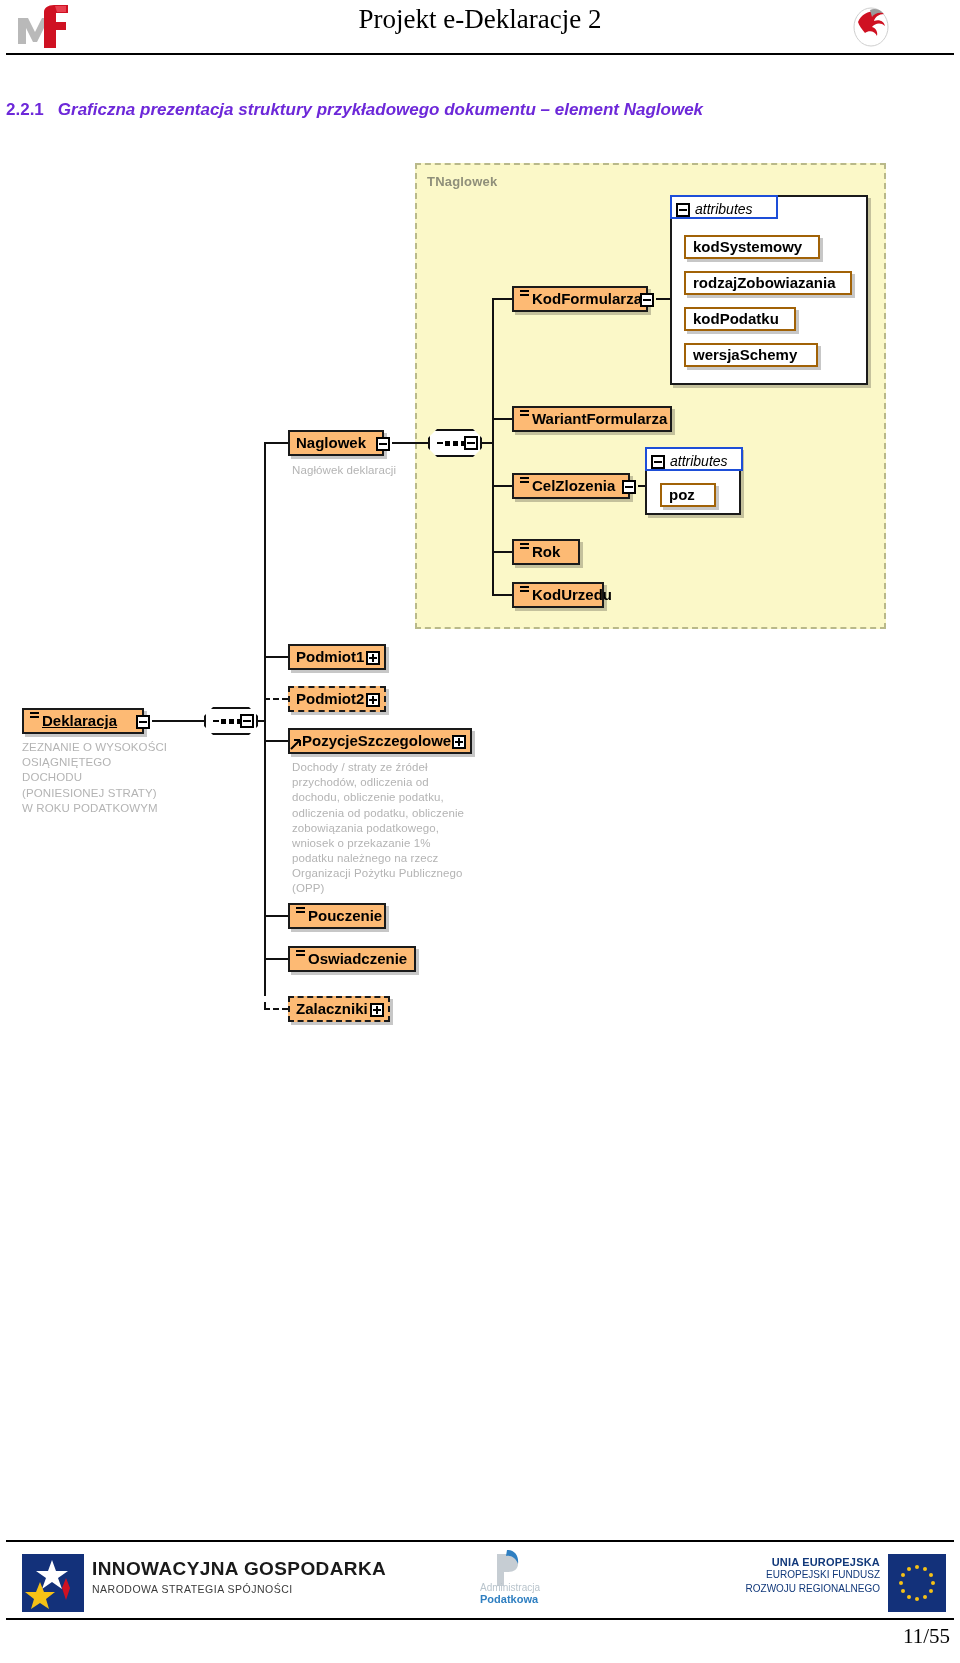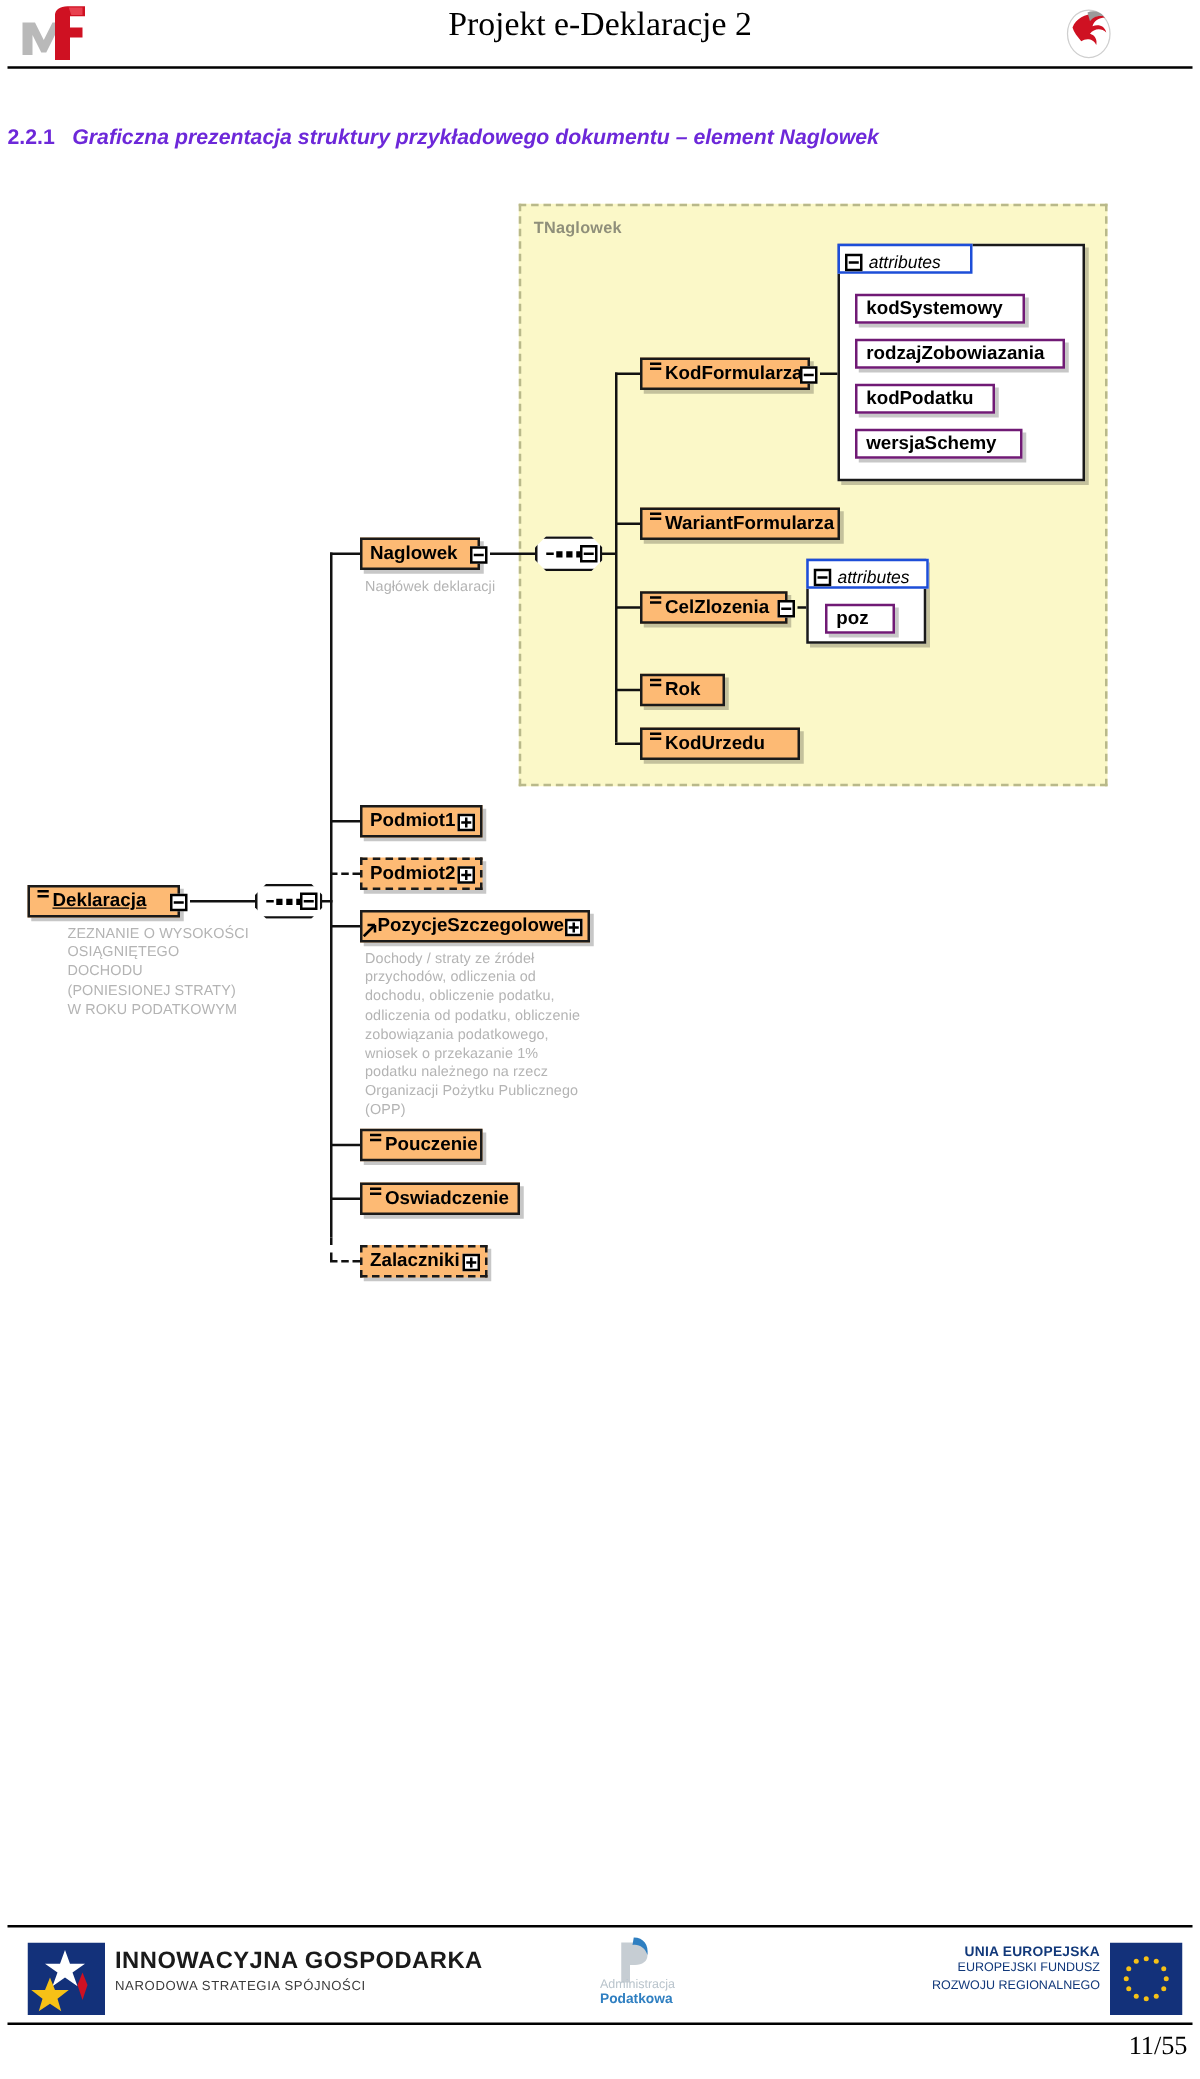--- a/index.html
+++ b/index.html
@@ -71,21 +71,21 @@
     height:24px;display:flex;align-items:flex-end;padding:0 8px 0 4px;
     font-size:14px;font-style:italic;color:#000;box-sizing:border-box;
     z-index:3;
   }
   .attr-tab .mini{
     width:14px;height:14px;border:2px solid #000;background:#fff;
     position:relative;margin-right:5px;box-sizing:border-box;flex:0 0 auto;
   }
   .attr-tab .mini::before{content:"";position:absolute;left:1px;top:4px;width:8px;height:2px;background:#000;}
   .attr-item{
-    position:absolute;background:#fff;border:2px solid #701a75;
+    position:absolute;background:#fff;border:2px solid #a16207;
     box-shadow:3px 3px 0 rgba(0,0,0,.22);
     font-size:15px;font-weight:bold;color:#000;
     display:flex;align-items:center;padding:1px 7px 2px 7px;
     box-sizing:border-box;white-space:nowrap;
   }
 
   
   .ln{position:absolute;background:#111;}
   .ln.h{height:2px;}
   .ln.v{width:2px;}
@@ -151,21 +151,21 @@
 <div id="diagram">
 
   <div class="yellow-box" style="left:415px;top:13px;width:467px;height:462px;"></div>
   <div class="yellow-label" style="left:427px;top:24px;">TNaglowek</div>
 
   <div class="node" style="left:22px;top:558px;width:122px;height:26px;text-decoration:underline;">
     <span class="etype"></span>
     <span class="lbl">Deklaracja</span>
     <span class="pm" style="right:-8px;top:5px;"></span>
   </div>
-  <div class="annot" style="left:22px;top:590px;width:180px;margin-left:32px;">ZEZNANIE O WYSOKOŚCI
+  <div class="annot" style="left:22px;top:590px;width:180px;">ZEZNANIE O WYSOKOŚCI
 OSIĄGNIĘTEGO
 DOCHODU
 (PONIESIONEJ STRATY)
 W ROKU PODATKOWYM</div>
 
   <div class="ln h" style="left:152px;top:570px;width:52px;"></div>
   <div class="seq" style="left:204px;top:557px;">
     <span class="bar"></span>
       <span class="dots">
         <i></i>
@@ -254,21 +254,21 @@
     <span class="lbl">poz</span>
   </div>
 
   <div class="ln h" style="left:492px;top:401px;width:20px;"></div>
   <div class="node" style="left:512px;top:389px;width:68px;height:26px;">
     <span class="etype"></span>
     <span class="lbl">Rok</span>
   </div>
 
   <div class="ln h" style="left:492px;top:444px;width:20px;"></div>
-  <div class="node" style="left:512px;top:432px;width:128px;height:26px;">
+  <div class="node" style="left:512px;top:432px;width:92px;height:26px;">
     <span class="etype"></span>
     <span class="lbl">KodUrzedu</span>
   </div>
 
   <div class="ln h" style="left:264px;top:506px;width:24px;"></div>
   <div class="node" style="left:288px;top:494px;width:98px;height:26px;">
     <span class="lbl">Podmiot1</span>
     <span class="pm plus" style="right:4px;top:5px;"></span>
   </div>
 

